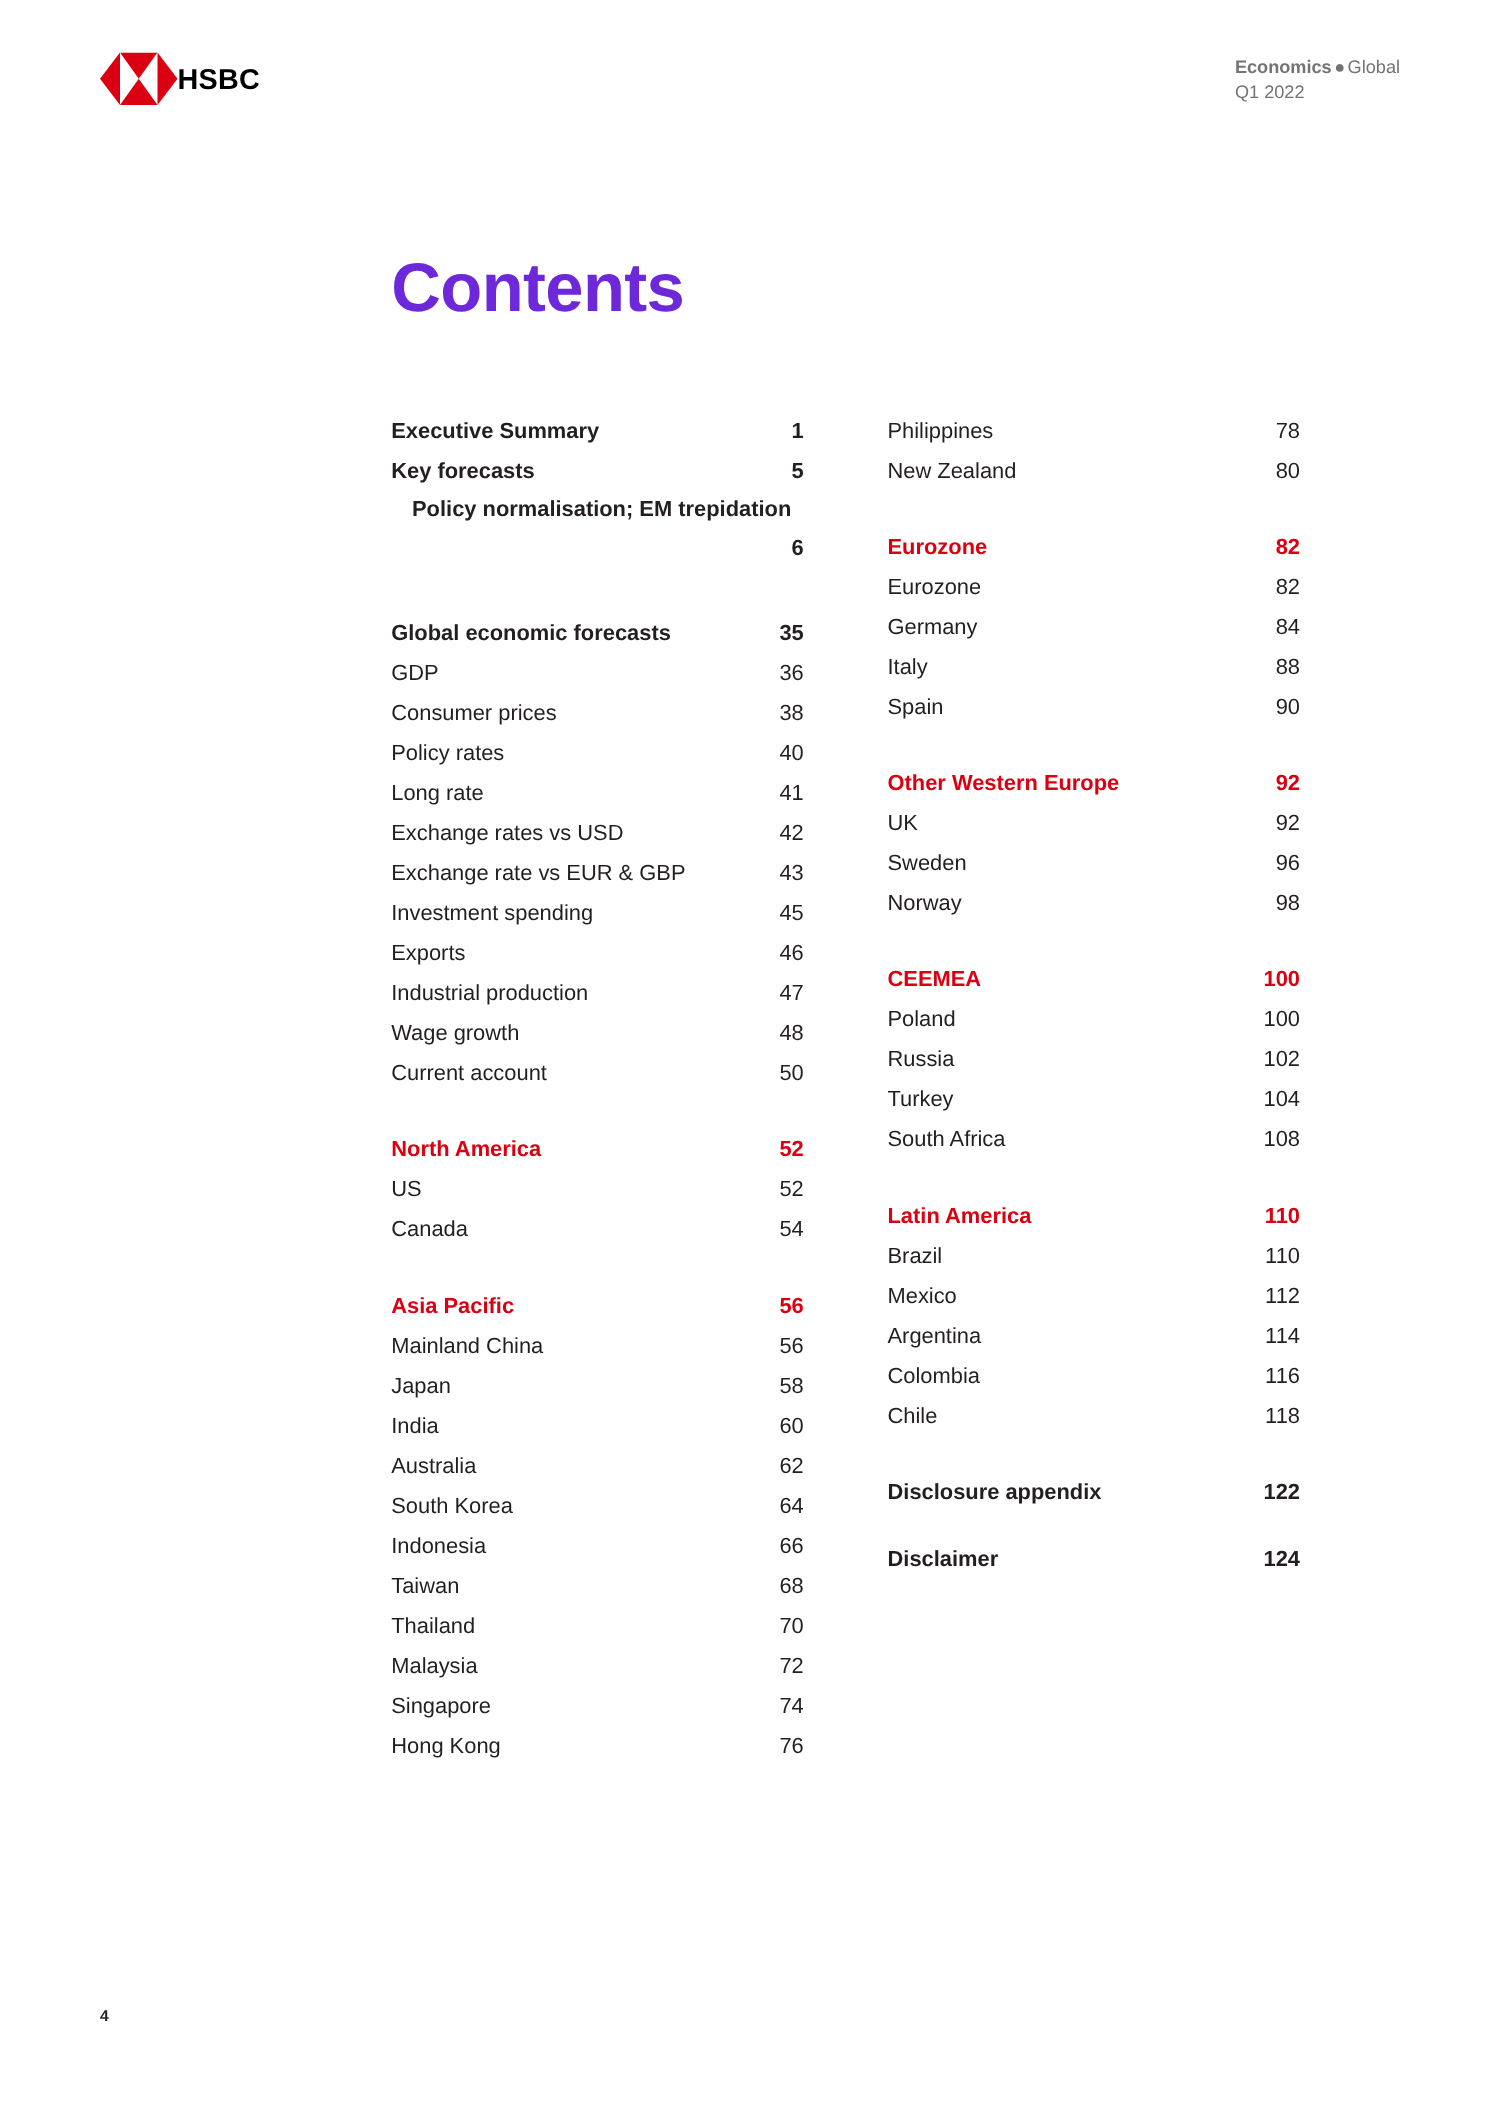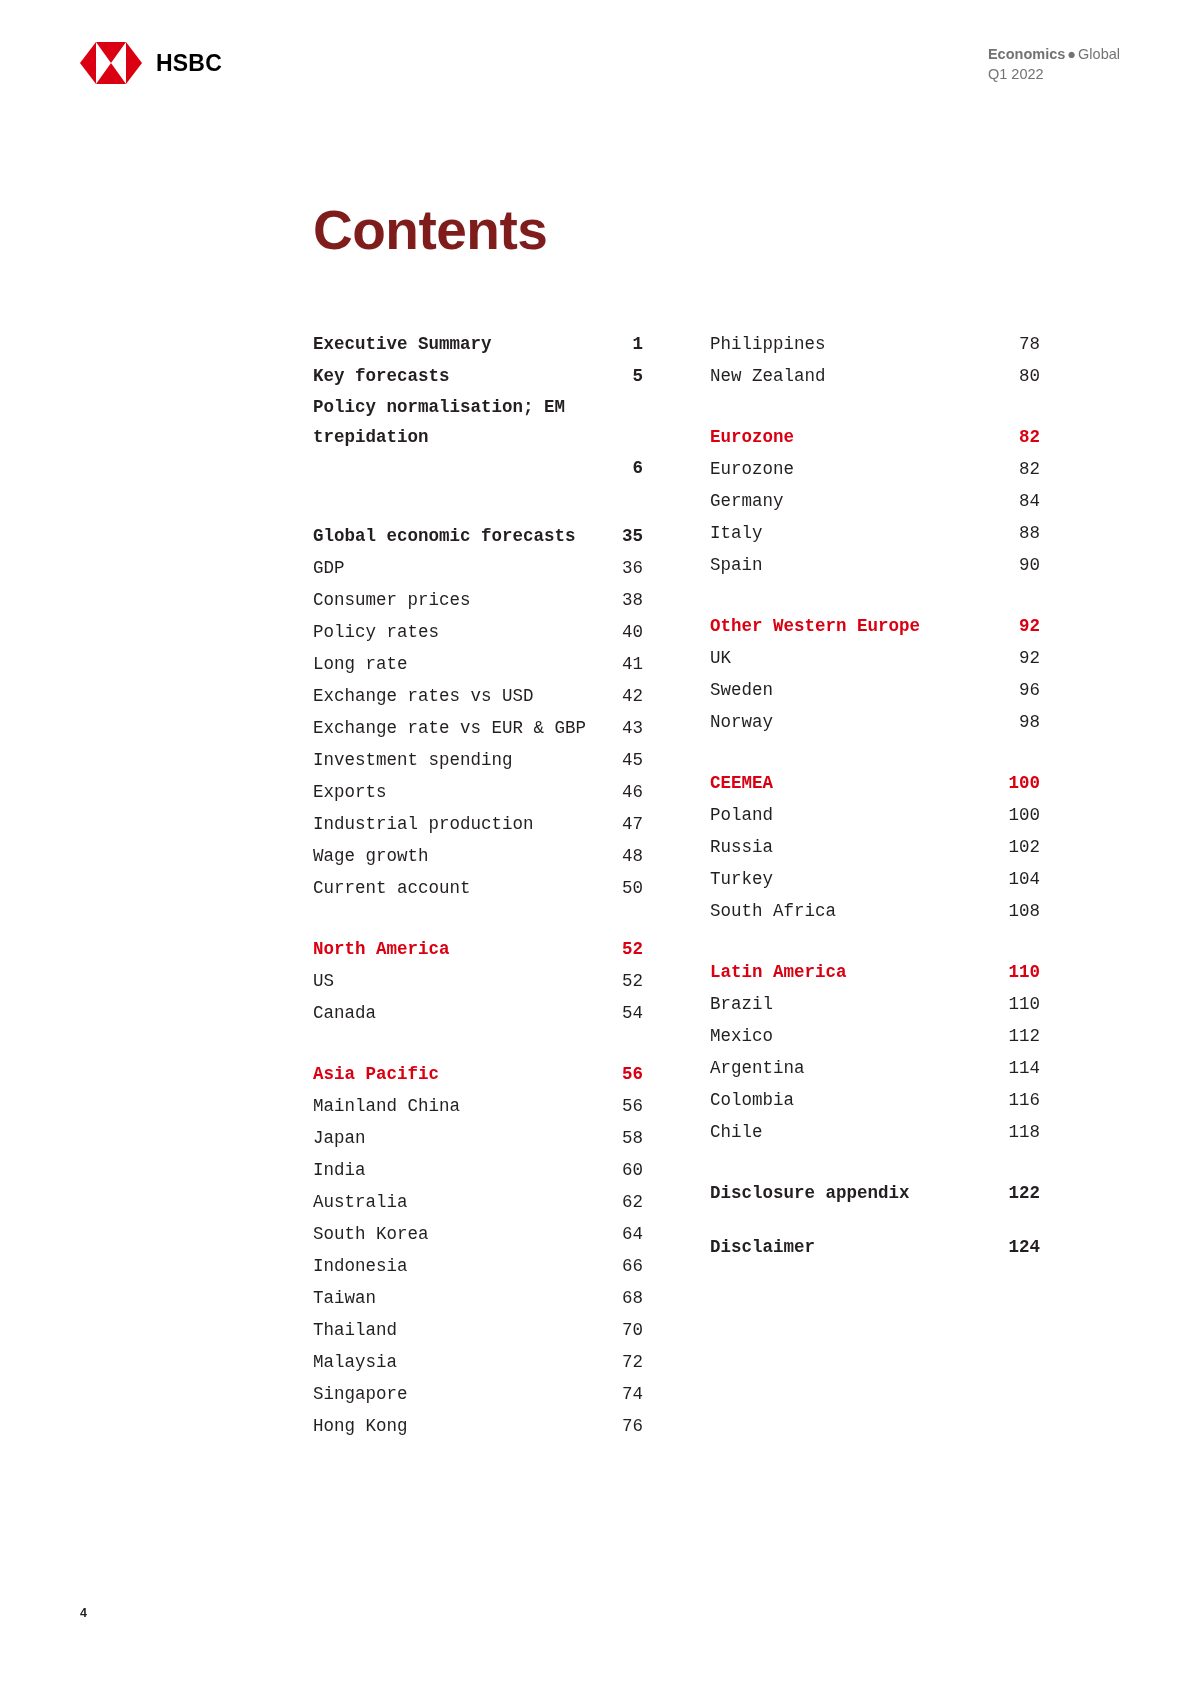--- a/index.html
+++ b/index.html
@@ -23,21 +23,20 @@
     left: 80px;
     right: 80px;
     height: 56px;
   }
   .logo-block {
     position: absolute;
     left: 0;
     top: 0;
     display: flex;
     align-items: center;
-    gap: 14px;
   }
   .hsbc-mark {
     width: 62px;
     height: 42px;
     position: relative;
     display: block;
   }
   .logo-wordmark {
     font-size: 23px;
     font-weight: bold;
@@ -59,38 +58,37 @@
   .header-meta .line1 .light { font-weight: normal; }
   .header-meta .line2 { font-weight: normal; }
 
   
   .contents-title {
     position: absolute;
     left: 313px;
     top: 203px;
     font-size: 55px;
     font-weight: bold;
-    color: #7f1d1d;
+    color: #6d28d9;
     letter-spacing: -0.5px;
     line-height: 1;
   }
 
   
   .toc {
     position: absolute;
     top: 328px;
     left: 313px;
     width: 810px;
     display: flex;
     gap: 67px;
   }
   .toc-col {
     width: 330px;
     flex: 0 0 330px;
-    font-family: Liberation Mono, monospace;
   }
 
   .toc-row {
     display: flex;
     align-items: baseline;
     justify-content: space-between;
     font-size: 17.5px;
     line-height: 32px;
     color: #231f20;
   }

